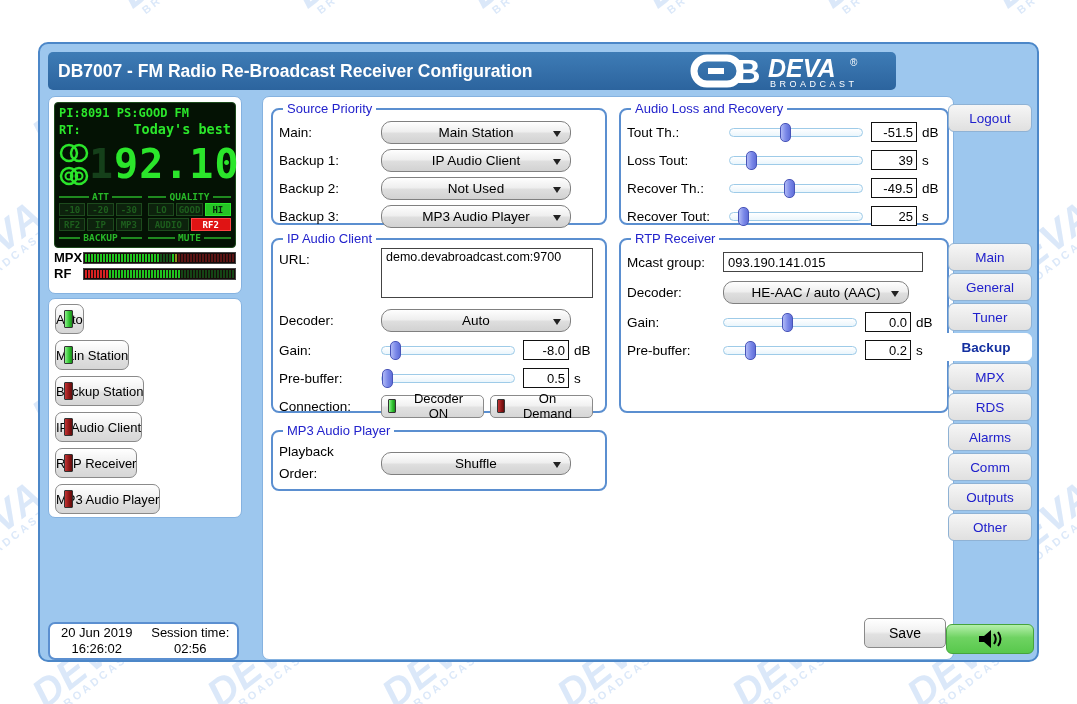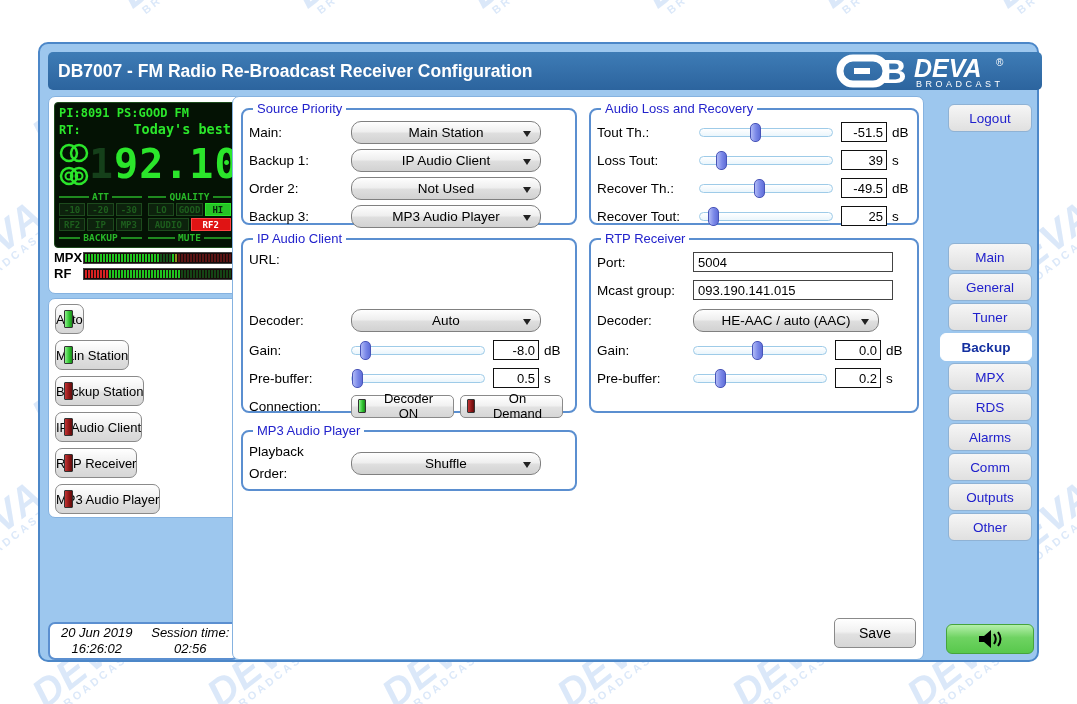--- a/index.html
+++ b/index.html
@@ -10,21 +10,21 @@
   #watermarks { position:absolute; inset:0; z-index:0; overflow:hidden; }
   .wm-tile { position:absolute; transform:rotate(-38deg); color:rgba(125,172,232,.28);
     font-weight:bold; font-style:italic; line-height:.9; text-align:center; user-select:none; }
   .wm-main { font-size:40px; letter-spacing:1px; }
   .wm-sub  { font-size:11px; letter-spacing:3px; font-style:normal; }
 
   
   #window { position:absolute; left:38px; top:42px; width:1001px; height:620px;
     background:#9dc7ee; border:2px solid #4c87c8; border-radius:10px; z-index:1; }
 
-  #titlebar { position:absolute; left:8px; top:8px; width:994px; height:38px;
+  #titlebar { position:absolute; left:8px; top:8px; width:848px; height:38px;
     background:linear-gradient(#3e7cb6,#2c649e); border-radius:5px;
     display:flex; align-items:center; padding:0 10px; }
   #title-text { color:#fff; font-weight:bold; font-size:17.5px; }
   #brand { margin-left:auto; display:flex; align-items:center; }
 
   .panel { position:absolute; background:#fff; border:1px solid #85b2e0; border-radius:7px; }
 
   
   #lcd-panel { left:8px; top:52px; width:194px; height:198px; padding:5px; }
   #lcd-screen { width:100%; height:146px; background:#041204; border:1px solid #1c4a1c;
@@ -63,24 +63,24 @@
     justify-content:center; font-size:13px; cursor:pointer; position:relative; }
   .src-btn { height:30px; margin-bottom:6px; }
   .led { width:9px; height:18px; border:1px solid #333; border-radius:1px; position:absolute; left:8px; }
   .led.green { background:linear-gradient(90deg,#8df28d,#2ec22e 60%,#1d8a1d); }
   .led.red { background:linear-gradient(90deg,#c23434,#8b1515 60%,#5e0e0e); }
   .led-sm { width:8px; height:14px; position:static; margin-right:8px; flex:none; }
 
   
   #date-box { left:8px; top:578px; width:191px; height:38px; border:2px solid #5b8fd0;
     display:flex; align-items:center; }
-  .date-col { flex:1; text-align:center; font-size:13px; line-height:16px; color:#000;font-style:italic; }
+  .date-col { flex:1; text-align:center; font-size:13px; line-height:16px; color:#000; }
 
   
-  #main-panel { left:192px; top:52px; width:692px; height:564px; }
+  #main-panel { left:222px; top:52px; width:692px; height:564px; }
   fieldset.fs { position:absolute; border:2px solid #5b8fd0; border-radius:8px; padding:2px 6px 4px 6px; }
   fieldset.fs legend { color:#2323cc; font-size:13px; padding:0 4px; margin-left:4px; }
   #fs-sp  { left:8px;  top:4px;   width:336px; height:124px; }
   #fs-ip  { left:8px;  top:134px; width:336px; height:182px; }
   #fs-mp3 { left:8px;  top:326px; width:336px; height:68px; }
   #fs-alr { left:356px; top:4px;  width:330px; height:124px; }
   #fs-rtp { left:356px; top:134px; width:330px; height:182px; }
 
   .frow { display:flex; align-items:center; min-height:28px; }
   .flabel { width:102px; font-size:13.5px; color:#000; flex:none; }
@@ -530,40 +530,41 @@
             </div>
           </div>
           <div class="frow">
             <span class="flabel">Backup 1:</span>
             <div class="dropdown">
               <span>IP Audio Client</span>
               <span class="dd-arrow"></span>
             </div>
           </div>
           <div class="frow">
-            <span class="flabel">Order 2:</span>
+            <span class="flabel">Backup 2:</span>
             <div class="dropdown">
               <span>Not Used</span>
               <span class="dd-arrow"></span>
             </div>
           </div>
           <div class="frow">
             <span class="flabel">Backup 3:</span>
             <div class="dropdown">
               <span>MP3 Audio Player</span>
               <span class="dd-arrow"></span>
             </div>
           </div>
         </div>
     </fieldset>
 
     <fieldset class="fs" id="fs-ip">
       <legend>IP Audio Client</legend>
       <div class="frow" style="align-items:flex-start; min-height:56px;">
         <span class="flabel" style="padding-top:4px">URL:</span>
+        <textarea id="url-area" style="">demo.devabroadcast.com:9700</textarea>
       </div>
       <div class="frow" style="min-height:32px;">
         <span class="flabel">Decoder:</span>
         <div class="dropdown">
           <span>Auto</span>
           <span class="dd-arrow"></span>
         </div>
       </div>
       <div class="frow">
         <span class="flabel">Gain:</span>
@@ -641,24 +642,20 @@
               <div class="slider-thumb" style="left: calc(10% - 5px);"></div>
             </div>
             <input class="valbox" value="25" style="">
             <span class="unit">s</span>
           </div>
         </div>
     </fieldset>
 
     <fieldset class="fs" id="fs-rtp">
       <legend>RTP Receiver</legend>
-      <div class="frow">
-        <span class="flabel flabel2">Port:</span>
-        <input class="text-input" value="5004" style="">
-      </div>
       <div class="frow">
         <span class="flabel flabel2">Mcast group:</span>
         <input class="text-input" value="093.190.141.015" style="">
       </div>
       <div class="frow" style="min-height:32px;">
         <span class="flabel flabel2">Decoder:</span>
         <div class="dropdown" style="width:186px">
           <span>HE-AAC / auto (AAC)</span>
           <span class="dd-arrow"></span>
         </div>

